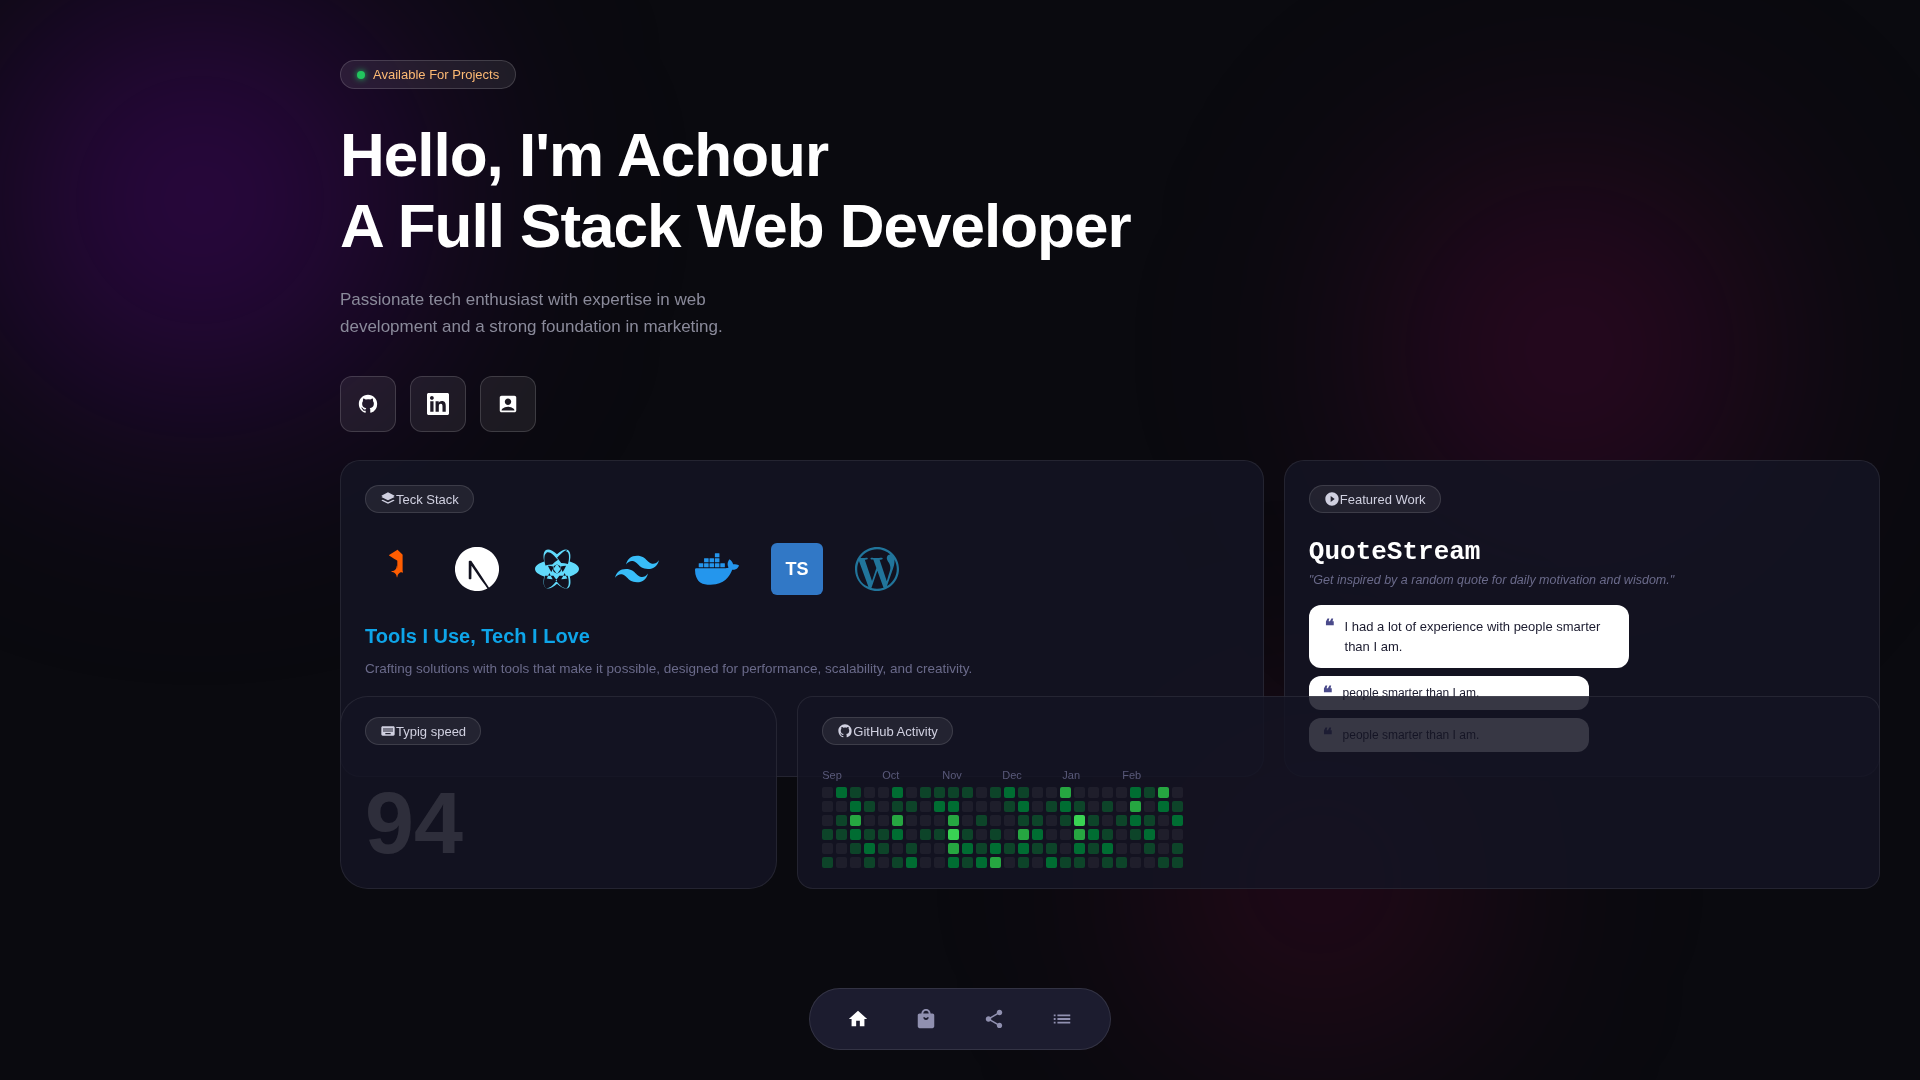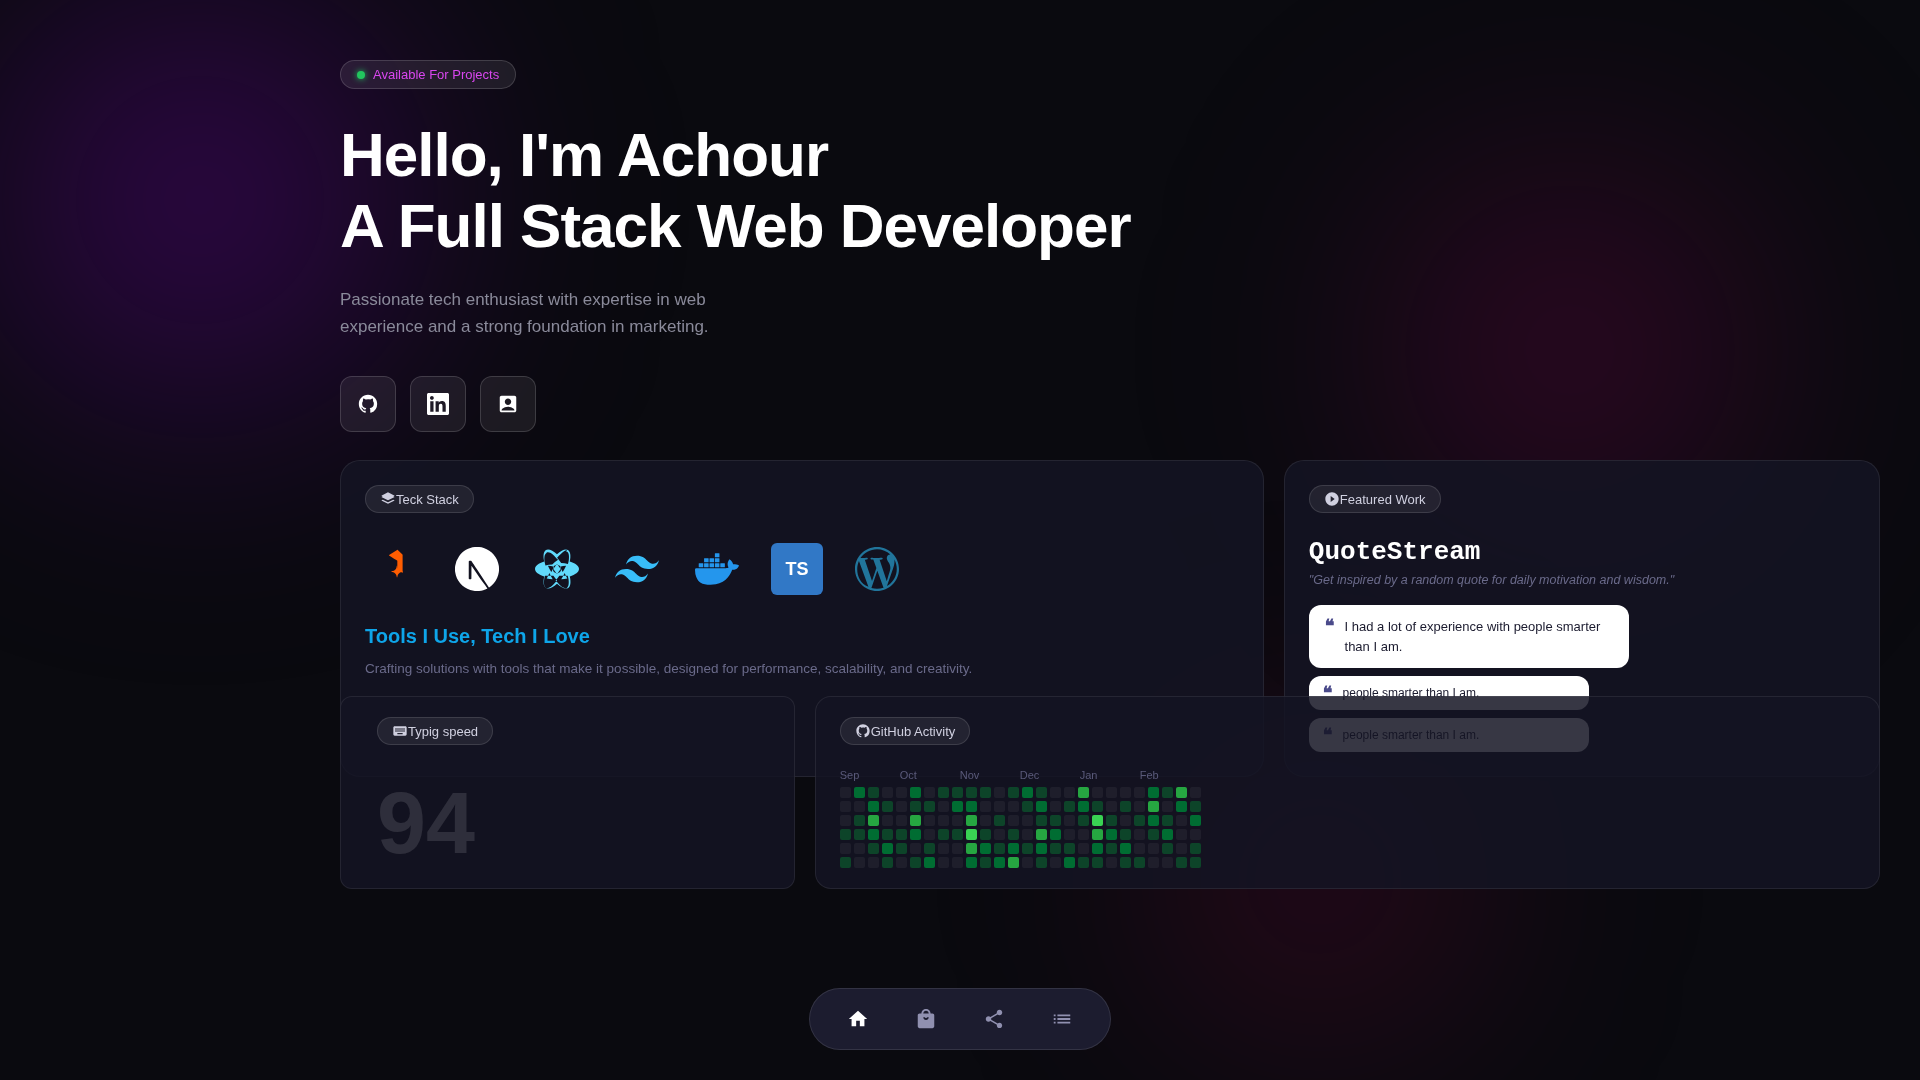--- a/index.html
+++ b/index.html
@@ -46,21 +46,21 @@
     
     .available-badge {
       display: inline-flex;
       align-items: center;
       gap: 8px;
       background: rgba(255,255,255,0.08);
       border: 1px solid rgba(255,255,255,0.15);
       border-radius: 20px;
       padding: 6px 16px;
       font-size: 13px;
-      color: #d946ef;
+      color: #fdba74;
       margin-bottom: 30px;
     }
     .available-dot {
       width: 8px; height: 8px;
       background: #22c55e;
       border-radius: 50%;
       box-shadow: 0 0 6px #22c55e;
     }
 
     
@@ -237,22 +237,22 @@
       display: flex;
       gap: 20px;
       padding-right: 40px;
     }
 
     .typing-card {
       flex: 0.6;
       min-height: 130px;
       background: rgba(20,20,35,0.85);
       border: 1px solid rgba(255,255,255,0.08);
-      border-radius: 12px;
-      padding: 20px 36px;
+      border-radius: 28px;
+      padding: 20px 24px;
     }
     .github-card {
       flex: 1.6;
       min-height: 130px;
       background: rgba(20,20,35,0.85);
       border: 1px solid rgba(255,255,255,0.08);
       border-radius: 16px;
       padding: 20px 24px;
     }
 
@@ -335,21 +335,21 @@
     <span>Available For Projects</span>
   </div>
 
   
   <h1 class="hero-heading">
     <span>Hello, I'm Achour</span><br>
     <span>A Full Stack Web Developer</span>
   </h1>
 
   
-  <p class="hero-desc">Passionate tech enthusiast with expertise in web experience and a strong foundation in marketing.</p>
+  <p class="hero-desc">Passionate tech enthusiast with expertise in web development and a strong foundation in marketing.</p>
 
   
   <div class="social-buttons">
 
     <div class="social-btn">
       <svg viewBox="0 0 24 24">
         <path d="M12 2C6.477 2 2 6.484 2 12.017c0 4.425 2.865 8.18 6.839 9.504.5.092.682-.217.682-.483 0-.237-.008-.868-.013-1.703-2.782.605-3.369-1.343-3.369-1.343-.454-1.158-1.11-1.466-1.11-1.466-.908-.62.069-.608.069-.608 1.003.07 1.531 1.032 1.531 1.032.892 1.53 2.341 1.088 2.91.832.092-.647.35-1.088.636-1.338-2.22-.253-4.555-1.113-4.555-4.951 0-1.093.39-1.988 1.029-2.688-.103-.253-.446-1.272.098-2.65 0 0 .84-.27 2.75 1.026A9.564 9.564 0 0112 6.844c.85.004 1.705.115 2.504.337 1.909-1.296 2.747-1.027 2.747-1.027.546 1.379.202 2.398.1 2.651.64.7 1.028 1.595 1.028 2.688 0 3.848-2.339 4.695-4.566 4.943.359.309.678.92.678 1.855 0 1.338-.012 2.419-.012 2.747 0 .268.18.58.688.482A10.019 10.019 0 0022 12.017C22 6.484 17.522 2 12 2z"></path>
       </svg>
     </div>
 

